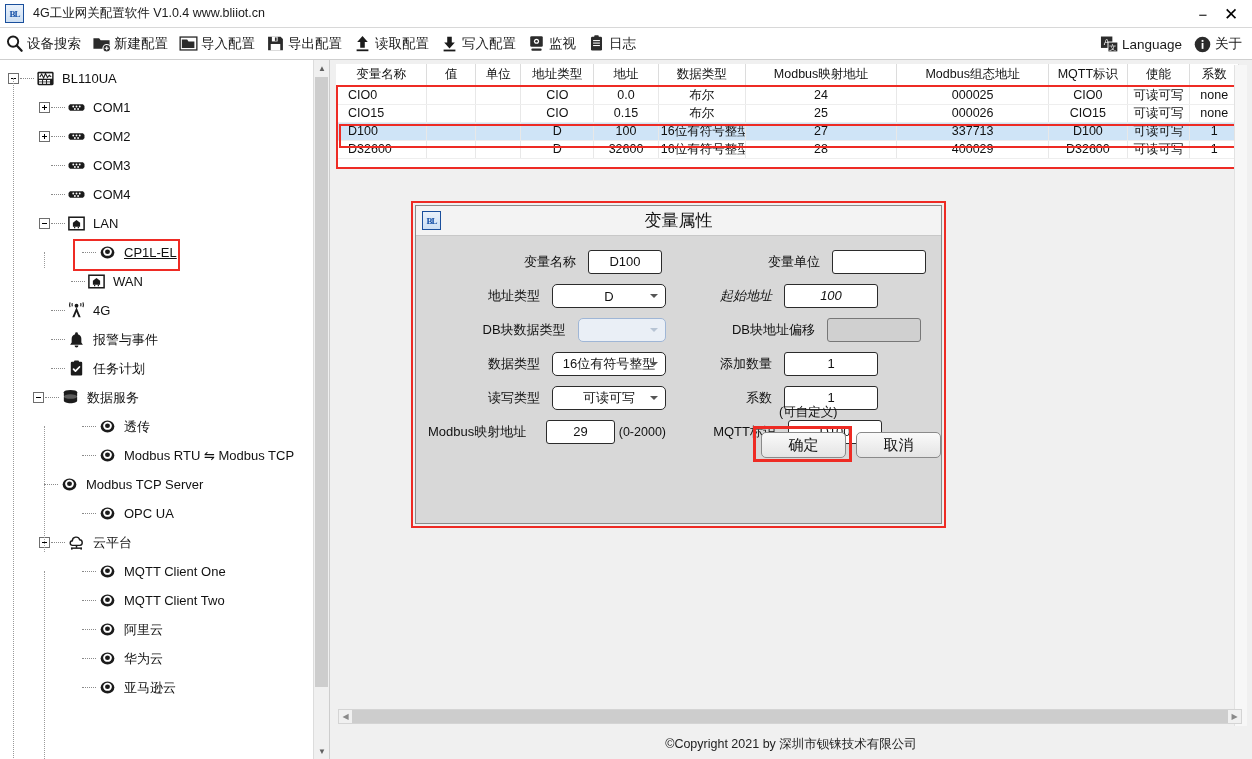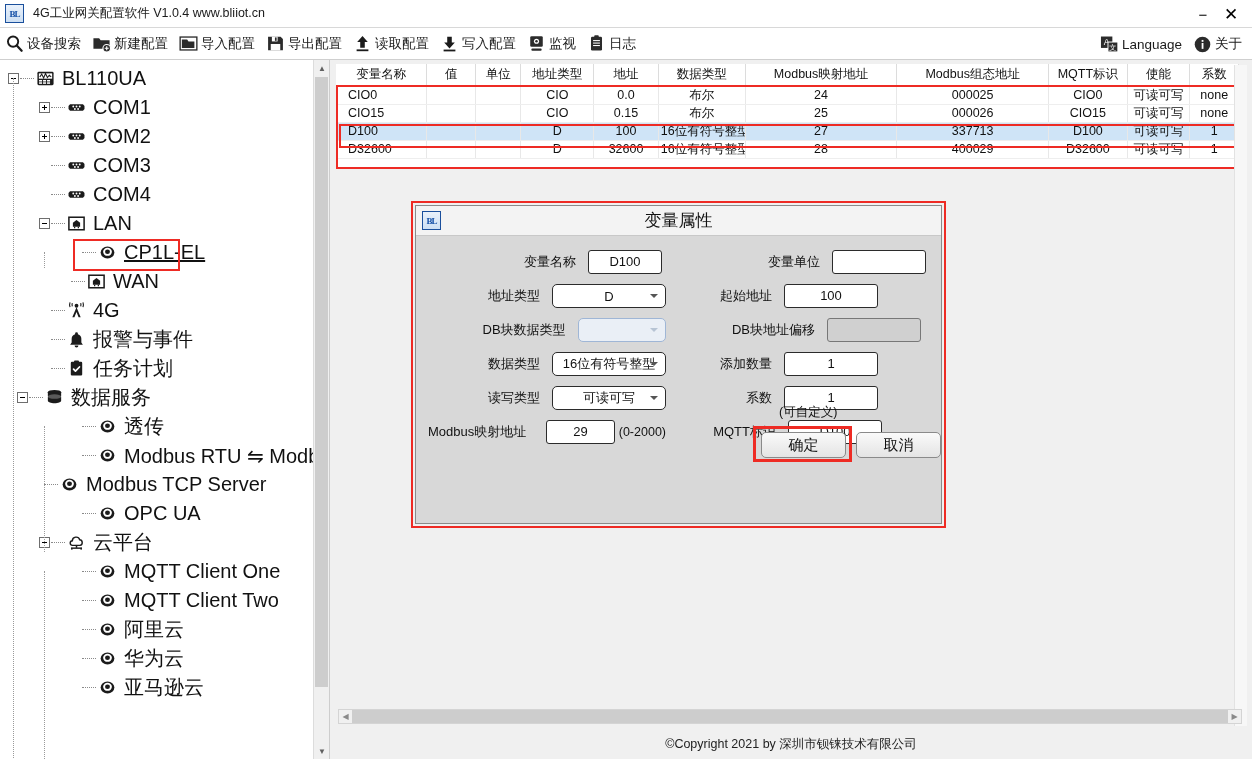--- a/index.html
+++ b/index.html
@@ -100,21 +100,21 @@
     overflow: hidden;
   }
   .tnode {
     display: flex; align-items: center;
     height: 29px;
     position: relative;
     white-space: nowrap;
     cursor: default;
   }
   .tnode .tlabel {
-    font-size: 20px; color: #111;
+    font-size: 13px; color: #111;
     margin-left: 7px;
   }
   .expander {
     width: 11px; height: 11px; flex: 0 0 11px;
     border: 1px solid #6e6e6e;
     background: #fff;
     position: relative;
     margin-right: 1px;
   }
   .expander::before {
@@ -580,21 +580,21 @@
           <div class="tnode" style="padding-left: 39px;">
             <div class="expander none"></div>
             <div class="dots" style="width: 14px;"></div>
             <svg class="ticon" viewBox="0 0 20 20" width="19" height="19">
               <rect x="4" y="3" width="12" height="14.4" rx="1.2" fill="#1b1b1b"></rect>
               <rect x="7.4" y="1.6" width="5.2" height="2.8" rx="0.9" fill="#1b1b1b"></rect>
               <path d="M6.9 10.6l2 2.2 4.2-4.4" fill="none" stroke="#fff" stroke-width="1.8" stroke-linecap="round" stroke-linejoin="round"></path>
             </svg>
             <span class="tlabel">任务计划</span>
           </div>
-          <div class="tnode" style="padding-left: 17px;">
+          <div class="tnode" style="padding-left: 33px;">
             <div class="expander "></div>
             <div class="dots" style="width: 14px;"></div>
             <svg class="ticon" viewBox="0 0 20 20" width="19" height="19">
               <ellipse cx="10" cy="4.6" rx="7" ry="2.6" fill="#1b1b1b"></ellipse>
               <path d="M3 4.6v4c0 1.4 3.1 2.6 7 2.6s7-1.2 7-2.6v-4" fill="#1b1b1b"></path>
               <path d="M3 9.4v4c0 1.4 3.1 2.6 7 2.6s7-1.2 7-2.6v-4" fill="#1b1b1b"></path>
               <ellipse cx="10" cy="9" rx="7" ry="2.4" fill="#fff" opacity="0.28"></ellipse>
             </svg>
             <span class="tlabel">数据服务</span>
           </div>
@@ -833,21 +833,21 @@
           </div>
 
           <div class="frow">
             <div class="fcol" style="width:238px;">
               <div class="flabel" style="width:148px;">地址类型</div>
               <div class="fsel" style="width:150px; margin-left:12px;">
                 <span>D</span>
                 <span class="chev"></span>
               </div>
             </div>
-            <div class="fcol" style="width:262px; margin-left:-48px;">
+            <div class="fcol" style="width:262px; margin-left:-48px;font-style:italic;">
               <div class="flabel" style="width:154px;">起始地址</div>
               <div class="fin" style="width:94px; margin-left:12px;">100</div>
             </div>
           </div>
 
           <div class="frow">
             <div class="fcol" style="width:238px;">
               <div class="flabel" style="width:148px;">DB块数据类型</div>
               <div class="fsel disabled" style="width:95px; margin-left:12px;">
                 <span></span>

